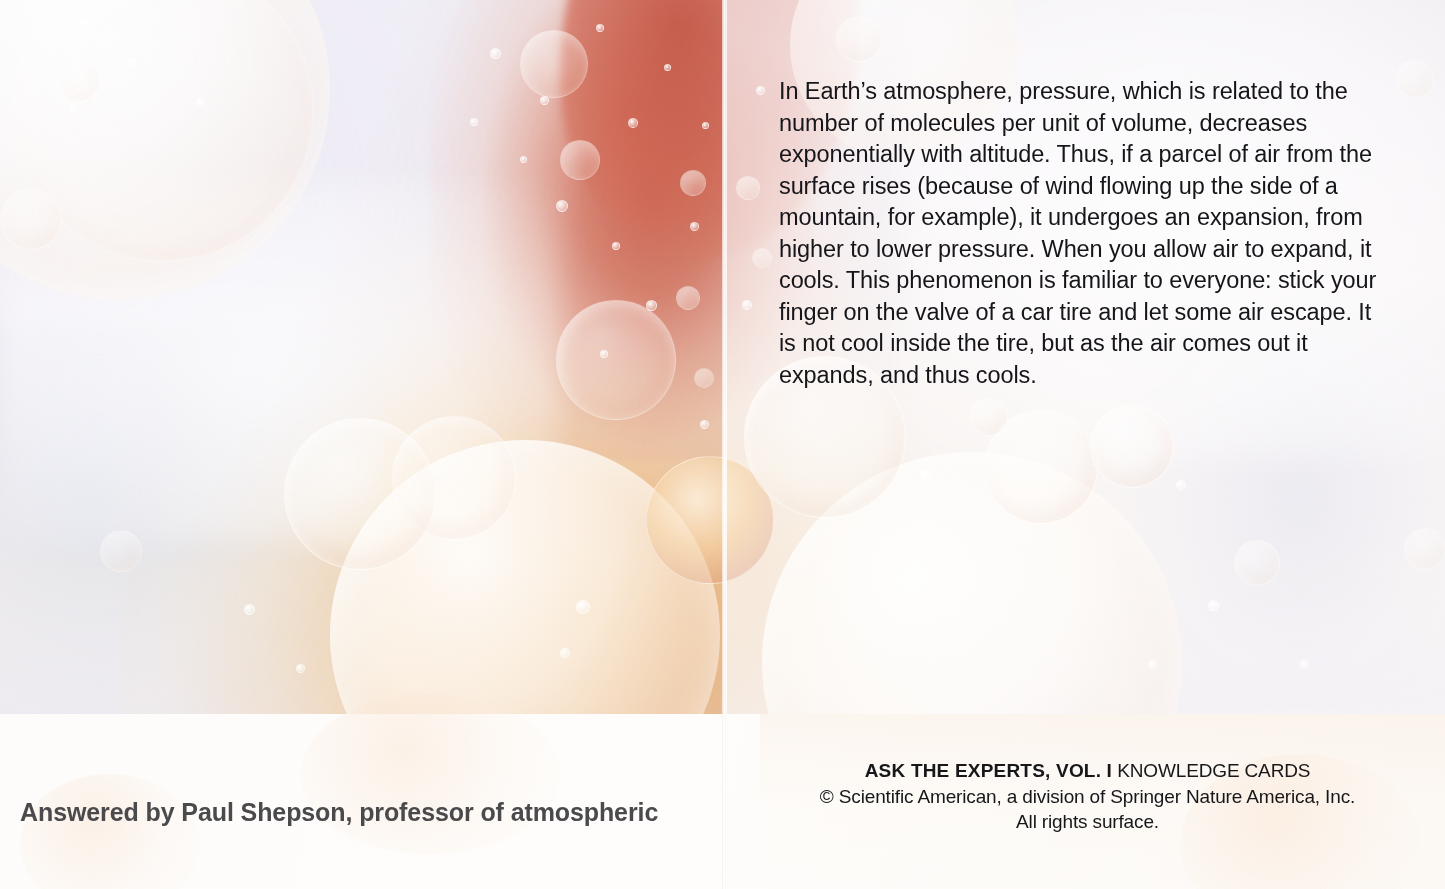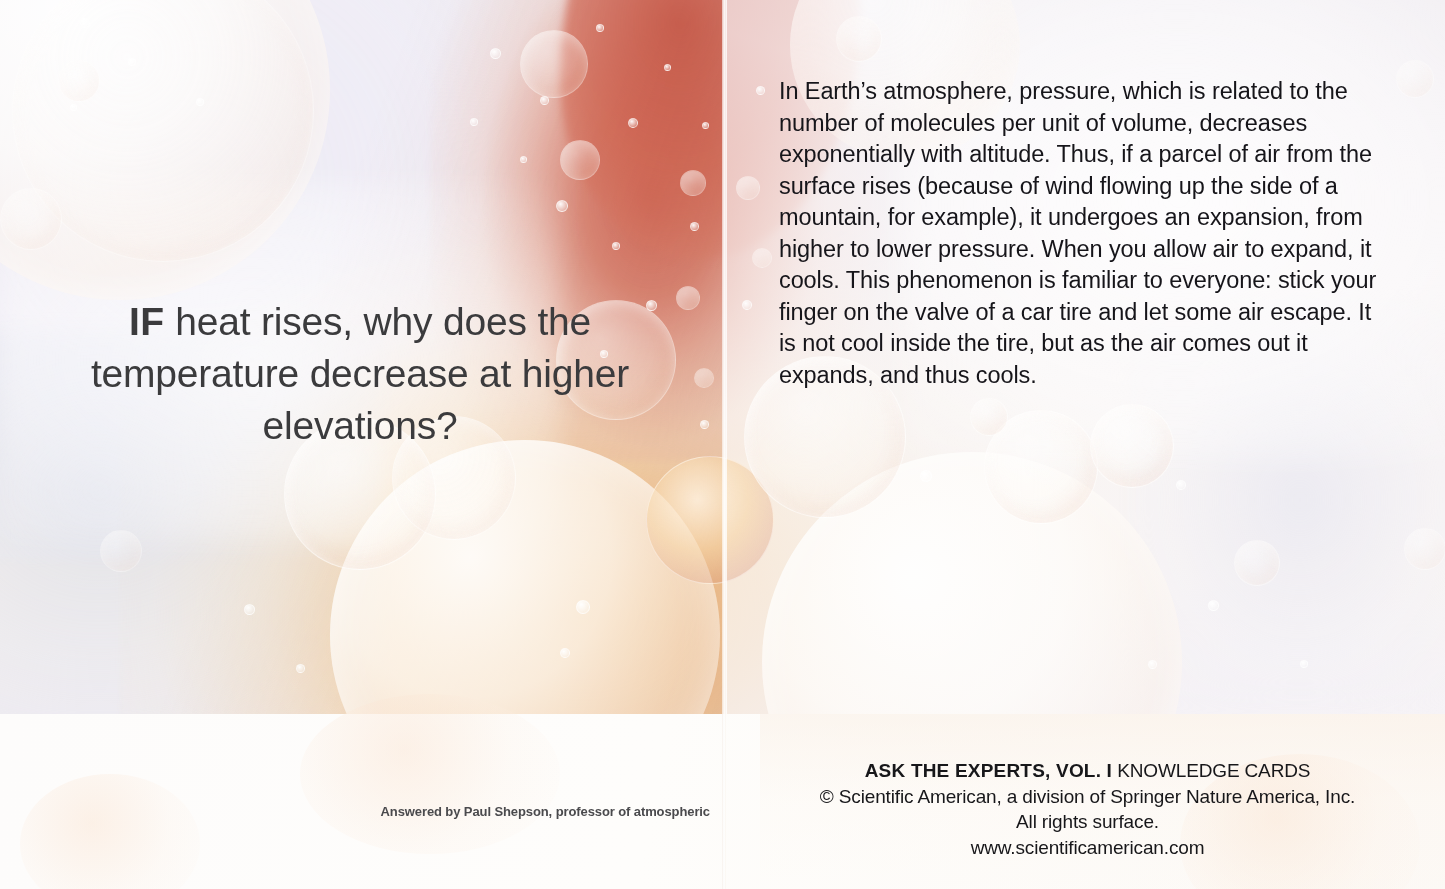--- a/index.html
+++ b/index.html
@@ -278,23 +278,23 @@
     line-height: 31.5px;
     font-weight: 400;
     letter-spacing: -0.1px;
     text-align: left;
   }
 
   .credit {
     position: absolute;
     left: 20px; top: 798px;
     width: 690px;
-    text-align: right;
+    text-align: left;
     color: #4a4a4d;
-    font-size: 13px;
+    font-size: 25px;
     line-height: 28px;
     font-weight: 700;
     letter-spacing: -0.1px;
   }
 
   .colophon {
     position: absolute;
     left: 730px; top: 758px;
     width: 715px;
     text-align: center;
@@ -390,30 +390,26 @@
   </div>
 
   <div class="footer-band">
     <div class="footer-tint"></div>
     <div class="footer-blob" style="left:20px;  top:60px;  width:180px; height:140px;"></div>
     <div class="footer-blob" style="left:300px; top:-20px; width:260px; height:160px;"></div>
     <div class="footer-blob" style="left:1180px;top:40px;  width:240px; height:180px;"></div>
   </div>
   <div class="divider-foot"></div>
 
-  <div class="question">
-    <span class="lead">IF</span><span> heat rises, why does the temperature decrease at higher elevations?</span>
-  </div>
 
   <div class="credit">
     <div>Answered by Paul Shepson, professor of atmospheric</div>
   </div>
 
   <div class="answer">In Earth’s atmosphere, pressure, which is related to the number of molecules per unit of volume, decreases exponentially with altitude. Thus, if a parcel of air from the surface rises (because of wind flowing up the side of a mountain, for example), it undergoes an expansion, from higher to lower pressure. When you allow air to expand, it cools. This phenomenon is familiar to everyone: stick your finger on the valve of a car tire and let some air escape. It is not cool inside the tire, but as the air comes out it expands, and thus cools.</div>
 
   <div class="colophon">
     <div><span class="series">ASK THE EXPERTS, VOL. I</span><span> KNOWLEDGE CARDS</span></div>
     <div>© Scientific American, a division of Springer Nature America, Inc.</div>
     <div>All rights surface.</div>
-    <div>www.scientificamerican.com</div>
   </div>
 
 </div>
 
 </body></html>

